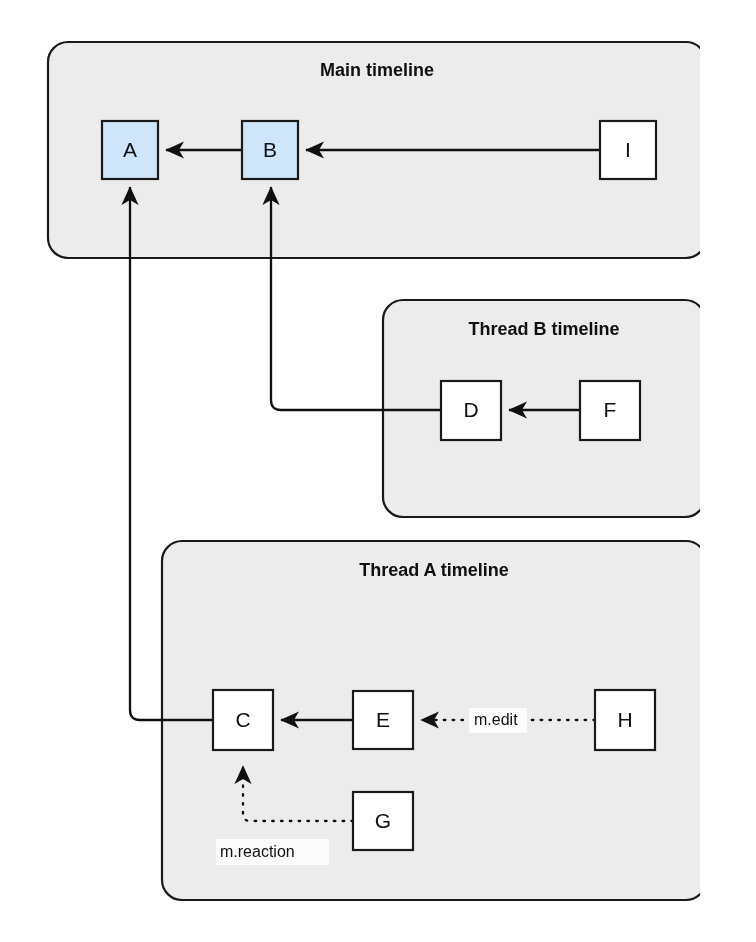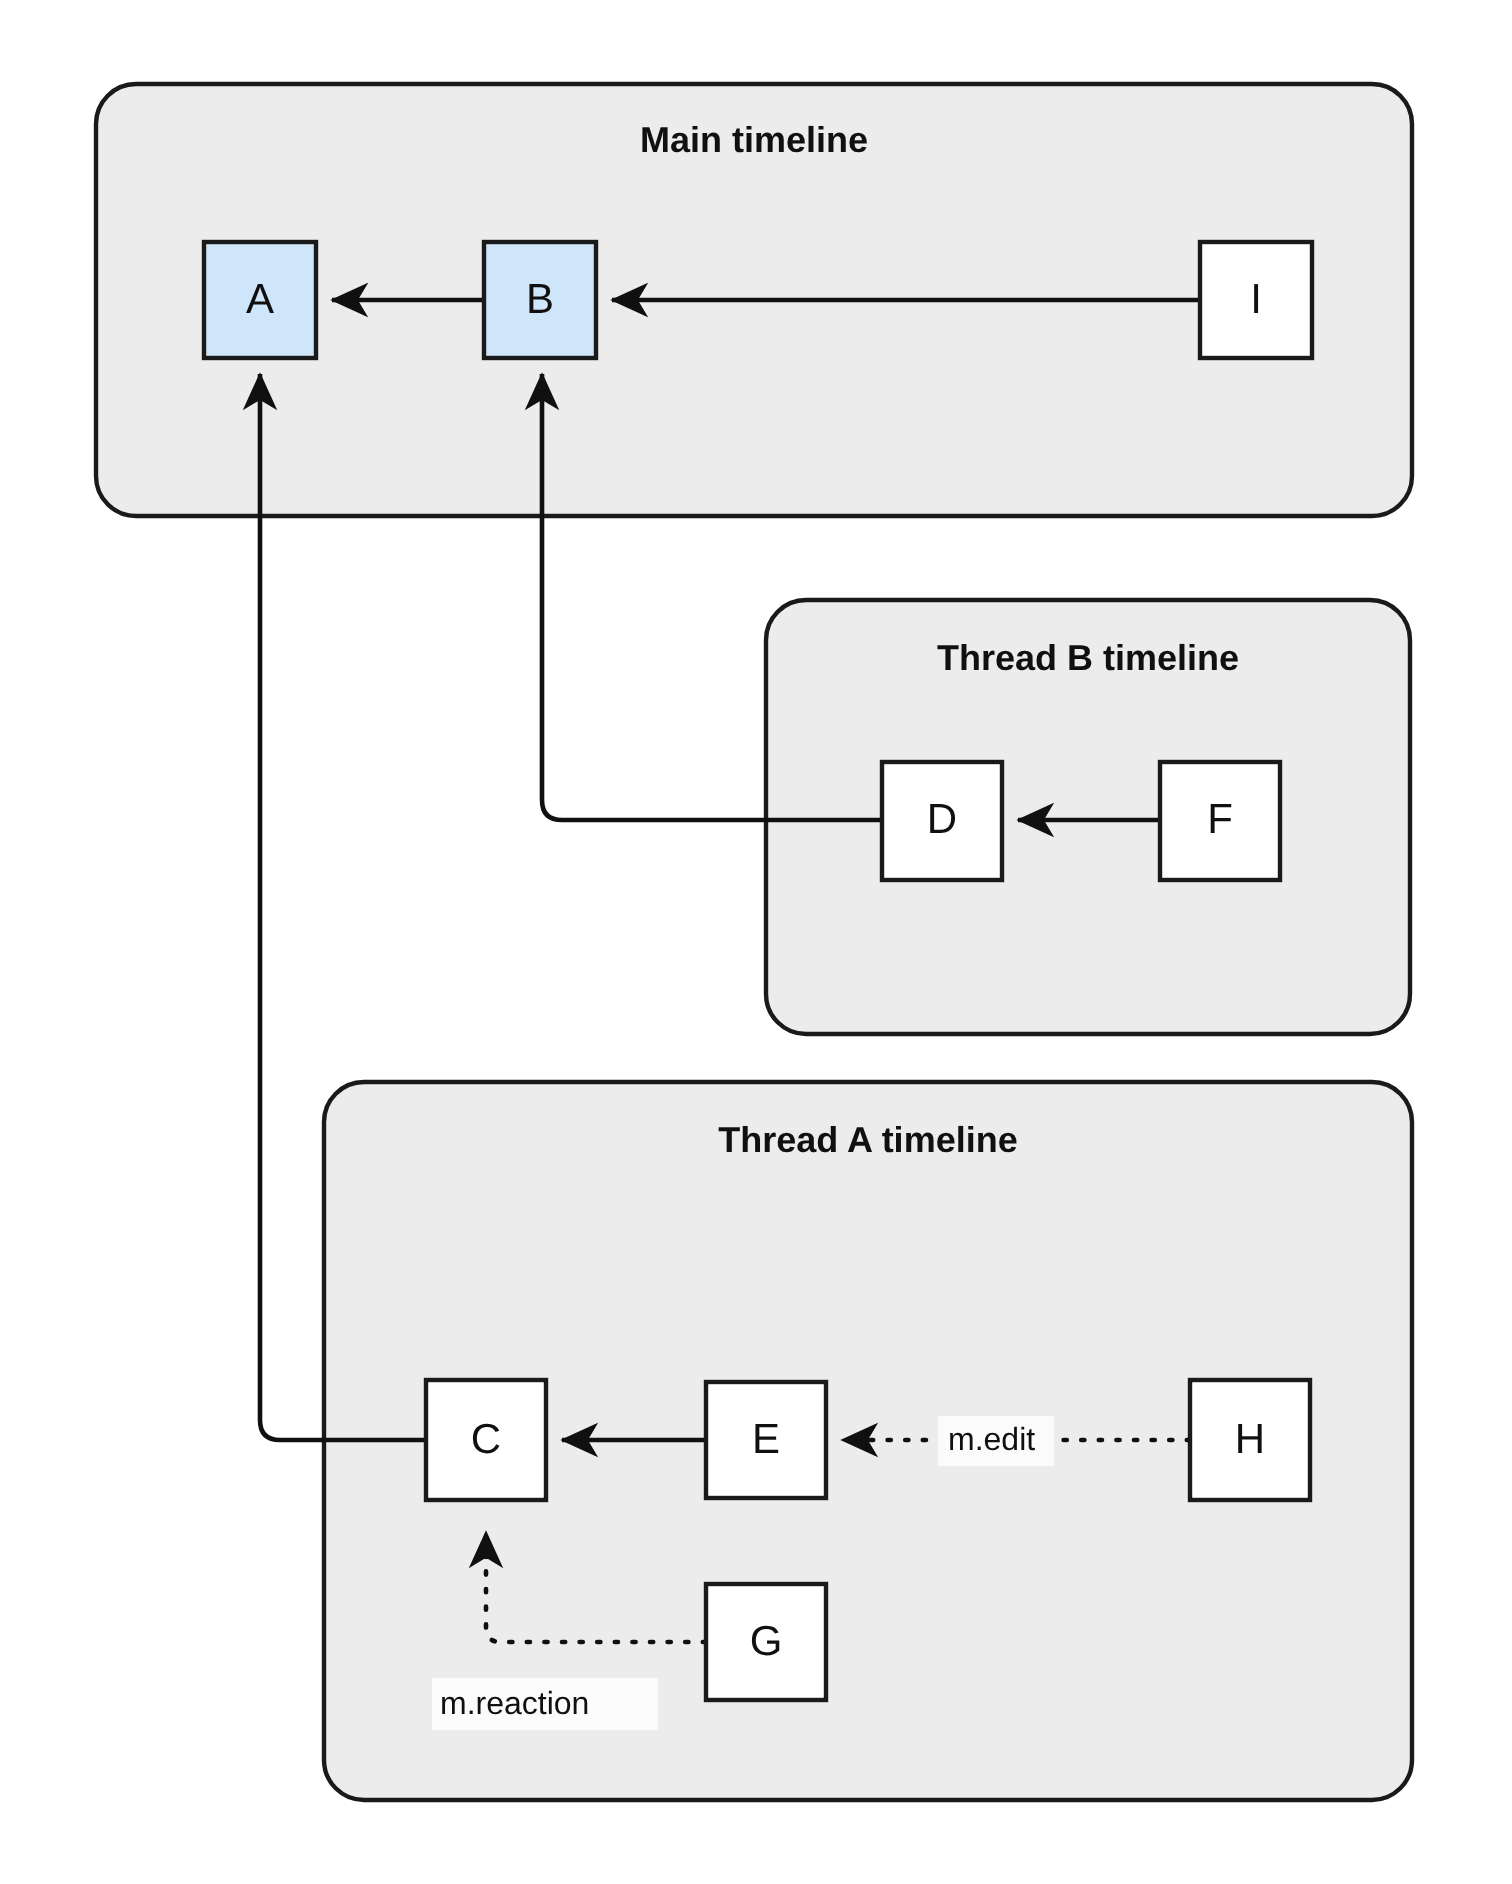--- a/index.html
+++ b/index.html
@@ -2,21 +2,21 @@
 <html><head>
 <meta charset="utf-8">
 <style>
   html, body {
     margin: 0;
     padding: 0;
     background: #ffffff;
   }
   #canvas {
     position: relative;
-    width: 756px;
+    width: 700px;
     height: 942px;
     background: #ffffff;
     font-family: "Liberation Sans", sans-serif;
     overflow: hidden;
   }
   svg#diagram {
     position: absolute;
     left: 0;
     top: 0;
     width: 756px;

